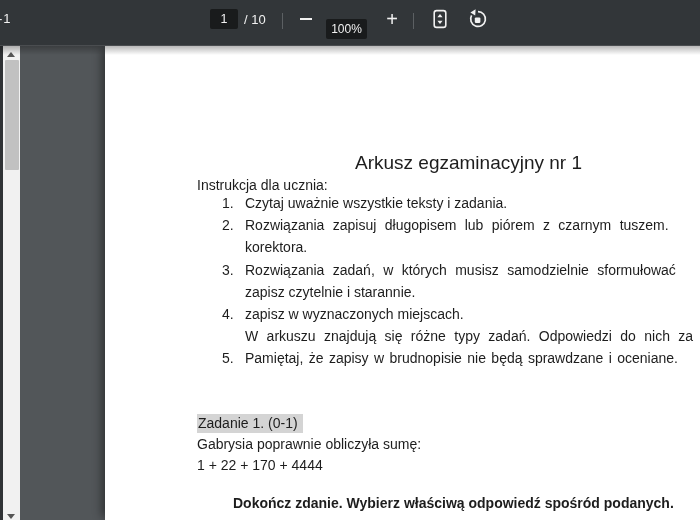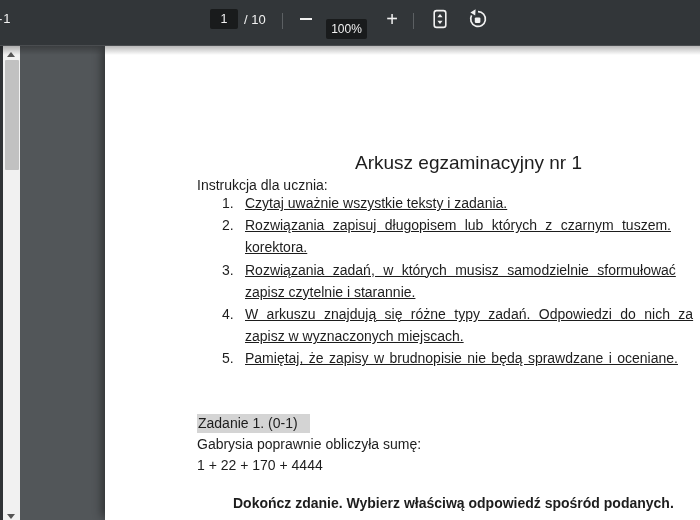--- a/index.html
+++ b/index.html
@@ -51,25 +51,25 @@
   .viewer{position:absolute;left:20px;top:46px;width:680px;height:474px;
           background:var(--viewer-bg);z-index:5;}
   .pdf-page{position:absolute;left:105px;top:46px;width:760px;height:474px;background:#fff;
             z-index:10;box-shadow:-6px 0 9px -3px rgba(0,0,0,0.45);
             color:var(--doc-text);font-size:14px;}
   .doc-heading{position:absolute;left:250px;top:106px;font-size:19px;font-weight:normal;white-space:nowrap;}
   .doc-intro{position:absolute;left:92px;top:131px;white-space:nowrap;}
   .instr-list{position:absolute;left:92px;top:146px;line-height:22.2px;}
   .instr-item{display:flex;}
   .instr-num{width:23px;padding-left:25px;box-sizing:content-box;flex:none;}
-  .instr-line{white-space:nowrap;text-decoration:underline;}
+  .instr-line{white-space:nowrap;}
   .ws-wide{word-spacing:4.5px;}
   .ws-slight{word-spacing:1.5px;text-align:right;}
   .task-block{position:absolute;left:92px;top:367px;line-height:21px;white-space:nowrap;}
-  .hl{background:var(--highlight);padding:1px 12px 2px 1px;}
+  .hl{background:var(--highlight);padding:1px 5px 2px 1px;}
   .doc-bold{position:absolute;left:92px;top:449px;font-weight:bold;white-space:nowrap;padding-left:36px;}
 </style>
 </head>
 <body>
 
 <div class="screen">
 
   <div class="toolbar">
     <span class="tb-title">-1</span>
     <div class="page-box">1</div>
@@ -114,36 +114,36 @@
     <div class="instr-list" id="instr-list">
         <div class="instr-item">
           <div class="instr-num">1.</div>
           <div>
             <div class="instr-line">Czytaj uważnie wszystkie teksty i zadania.</div>
           </div>
         </div>
         <div class="instr-item">
           <div class="instr-num">2.</div>
           <div>
-            <div class="instr-line ws-wide">Rozwiązania zapisuj długopisem lub których z czarnym tuszem.</div>
+            <div class="instr-line ws-wide">Rozwiązania zapisuj długopisem lub piórem z czarnym tuszem.</div>
             <div class="instr-line">korektora.</div>
           </div>
         </div>
         <div class="instr-item">
           <div class="instr-num">3.</div>
           <div>
             <div class="instr-line ws-wide">Rozwiązania zadań, w których musisz samodzielnie sformułować</div>
             <div class="instr-line">zapisz czytelnie i starannie.</div>
           </div>
         </div>
         <div class="instr-item">
           <div class="instr-num">4.</div>
           <div>
+            <div class="instr-line">zapisz w wyznaczonych miejscach.</div>
             <div class="instr-line ws-wide">W arkuszu znajdują się różne typy zadań. Odpowiedzi do nich za</div>
-            <div class="instr-line">zapisz w wyznaczonych miejscach.</div>
           </div>
         </div>
         <div class="instr-item">
           <div class="instr-num">5.</div>
           <div>
             <div class="instr-line ws-slight">Pamiętaj, że zapisy w brudnopisie nie będą sprawdzane i oceniane.</div>
           </div>
         </div>
       </div>
 

